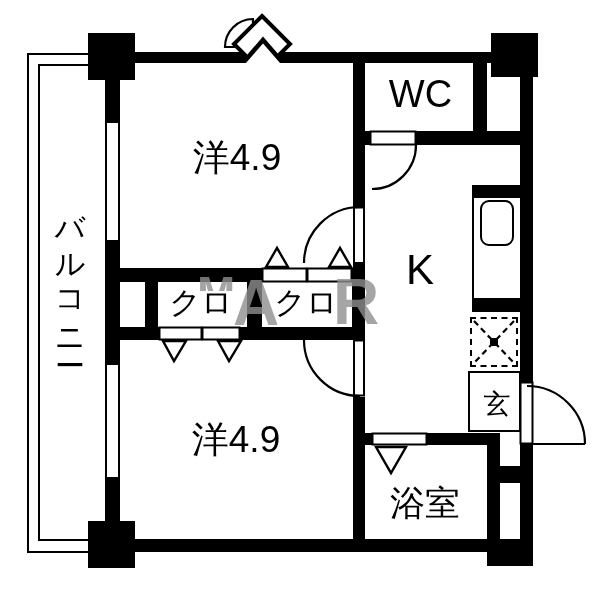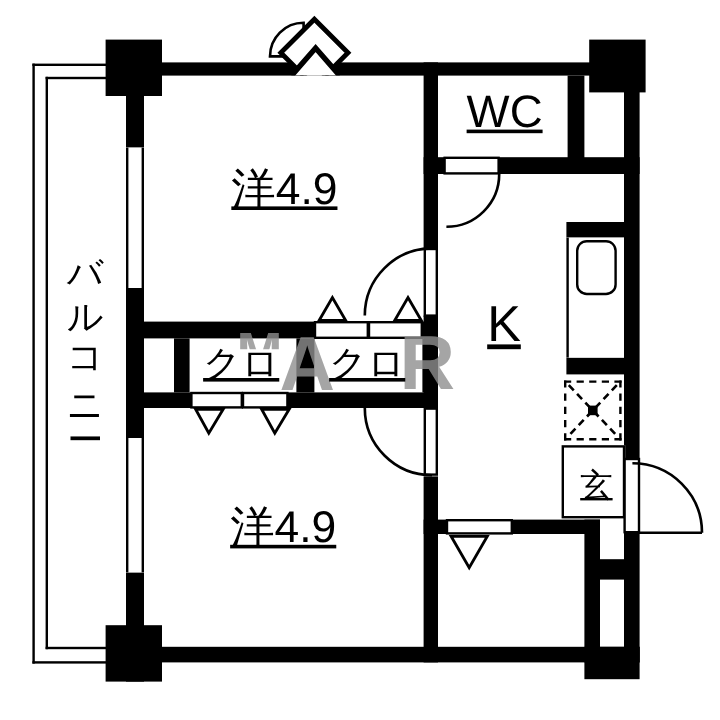--- a/index.html
+++ b/index.html
@@ -1,20 +1,20 @@
 <!DOCTYPE html>
 <html><head>
 <meta charset="utf-8">
 <style>
   html,body{margin:0;padding:0;background:#fff;}
   #plan{position:relative;width:600px;height:600px;background:#ffffff;overflow:hidden;
         font-family:"Liberation Sans","DejaVu Sans",sans-serif;}
   .w{position:absolute;background:#000;z-index:10;}
   .whitebox{position:absolute;background:#fff;z-index:20;box-sizing:border-box;}
-  .lbl{position:absolute;color:#000;z-index:50;text-align:center;line-height:1.05;text-decoration:underline;}
+  .lbl{position:absolute;color:#000;z-index:50;text-align:center;line-height:1.05;}
   .vlbl{position:absolute;color:#000;z-index:50;writing-mode:vertical-rl;text-orientation:upright;
         letter-spacing:5px;line-height:1;}
   .balc{position:absolute;box-sizing:border-box;z-index:1;background:transparent;
         border-left:2px solid #000;border-top:2px solid #000;border-bottom:2px solid #000;}
   .win{position:absolute;box-sizing:border-box;z-index:12;background:#fff;
        border-left:2px solid #000;border-right:2px solid #000;}
   .wm{position:absolute;z-index:40;font-weight:bold;opacity:0.8;line-height:1;z-index:40;}
   svg.overlay{position:absolute;left:0;top:0;z-index:30;}
   .door-line{fill:none;stroke:#000;stroke-width:2.2;}
   .leaf{fill:#fff;stroke:#000;stroke-width:2;}
@@ -115,15 +115,16 @@
   <div class="wm" style="left:233px;top:271px;font-size:64px;color:#8f8f8f;">A</div>
   <div class="wm" style="left:333px;top:270px;font-size:64px;color:#8f8f8f;">R</div>
 
   <div class="lbl" style="left:159px;top:139px;width:156px;font-size:37px;">洋4.9</div>
   <div class="lbl" style="left:158px;top:421px;width:156px;font-size:37px;">洋4.9</div>
   <div class="lbl" style="left:378px;top:75px;width:85px;font-size:38px;">WC</div>
   <div class="lbl" style="left:395px;top:248px;width:50px;font-size:42px;">K</div>
   <div class="lbl" style="left:161px;top:287px;width:80px;font-size:31px;">クロ</div>
   <div class="lbl" style="left:266px;top:287px;width:80px;font-size:31px;">クロ</div>
   <div class="lbl" style="left:482px;top:390px;width:30px;font-size:27px;">玄</div>
+  <div class="lbl" style="left:385px;top:485px;width:80px;font-size:35px;">浴室</div>
   <div class="vlbl" style="left:55px;top:194px;font-size:30px;">バルコニー</div>
 
 </div>
 
 </body></html>

